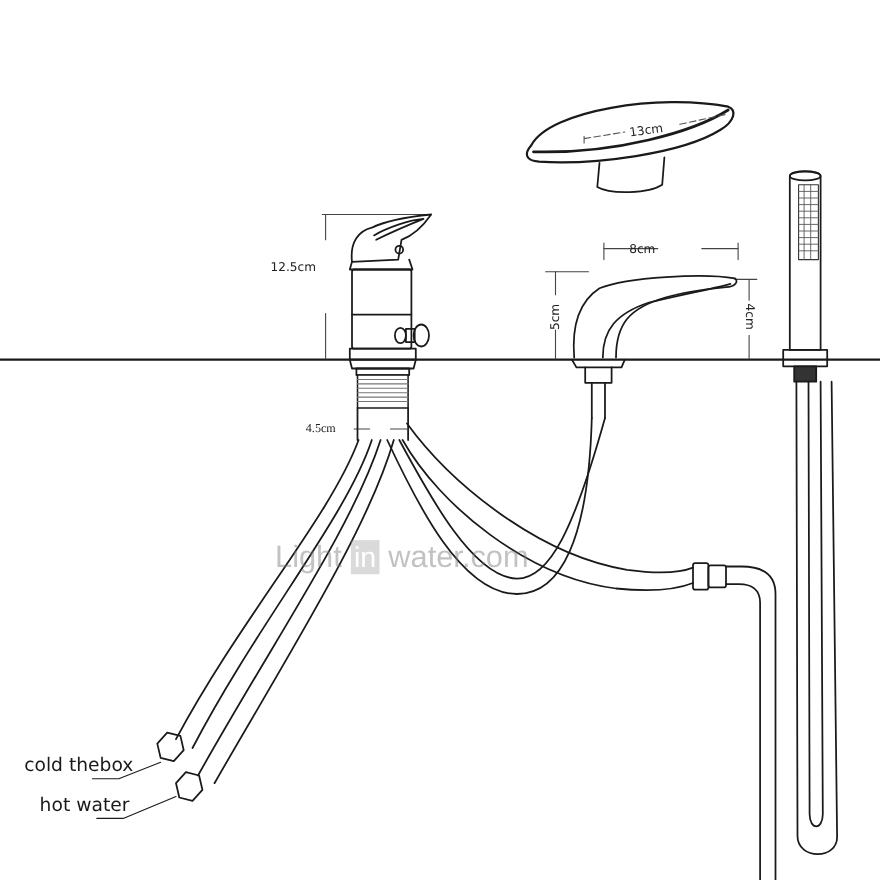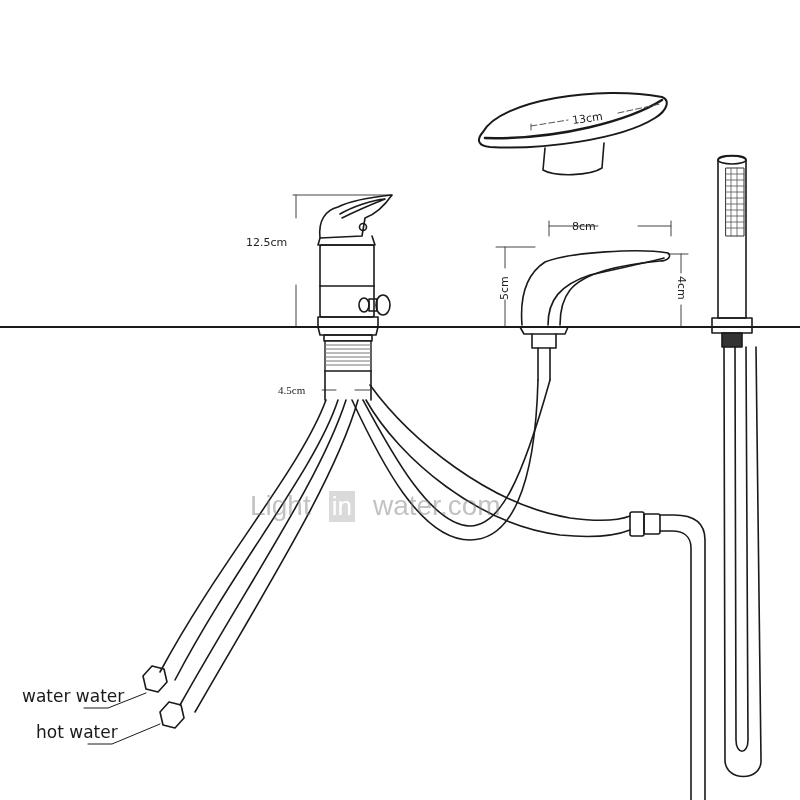--- a/index.html
+++ b/index.html
@@ -4,21 +4,21 @@
 <style>
   html, body { margin: 0; padding: 0; background: #ffffff; }
   #canvas { position: relative; width: 800px; height: 800px; overflow: hidden; background: #ffffff; font-family: "DejaVu Sans", sans-serif; }
   svg { position: absolute; left: 0; top: 0; }
   .lbl { position: absolute; color: #222; white-space: nowrap; }
   .dim { font-size: 11px; }
   .water { font-size: 17px; color: #1a1a1a; }
   .rot90 { transform: rotate(90deg); transform-origin: left top; }
   .rotm90 { transform: rotate(-90deg); transform-origin: left top; }
   .wm { position: absolute; left: 250px; top: 490px; font-size: 28px; color: rgba(120,120,120,0.45); letter-spacing: 0px; font-family: "Liberation Sans", sans-serif; }
-  .wm .box { display: inline-block; background: rgba(150,150,150,0.35); color: #fff; padding: 0 3px; margin: 0 18px; font-size: 26px; }
+  .wm .box { display: inline-block; background: rgba(150,150,150,0.35); color: #fff; padding: 0 3px; margin: 0 8px; font-size: 26px; }
 </style>
 </head>
 <body>
 
 <div id="canvas">
 
   <svg width="800" height="800" viewBox="0 0 800 800">
     <g fill="none" stroke="#1a1a1a" stroke-width="1.6" stroke-linecap="round" stroke-linejoin="round">
 
       <line x1="0" y1="327" x2="800" y2="327" stroke-width="2"></line>
@@ -141,19 +141,19 @@
     </g>
   </svg>
 
   <div class="lbl dim" style="left:246px; top:236px;">12.5cm</div>
   <div class="lbl dim" style="left:278px; top:384px;font-family:Liberation Serif, serif;">4.5cm</div>
   <div class="lbl dim" style="left:572px; top:220px;">8cm</div>
   <div class="lbl dim rotm90" style="left:498px; top:300px;">5cm</div>
   <div class="lbl dim rot90" style="left:688px; top:276px;">4cm</div>
   <div class="lbl dim" style="left:572px; top:112px; transform: rotate(-8deg);">13cm</div>
 
-  <div class="lbl water" style="left:22px; top:686px;">water water</div>
+  <div class="lbl water" style="left:22px; top:686px;">cold thebox</div>
   <div class="lbl water" style="left:36px; top:722px;text-align:right;">hot water</div>
 
   <div class="wm">
     <span>Light</span><span class="box">in</span><span>water.com</span>
   </div>
 </div>
 
 </body></html>

